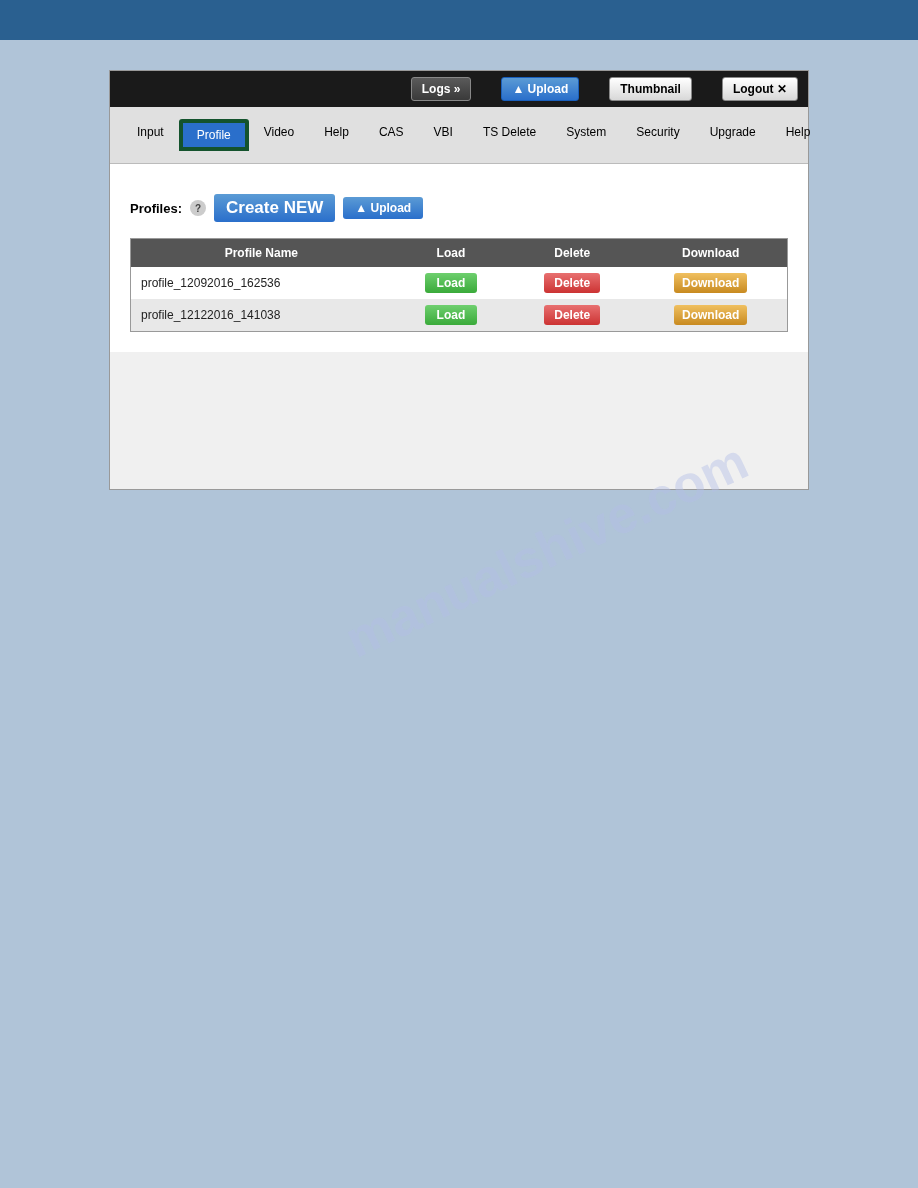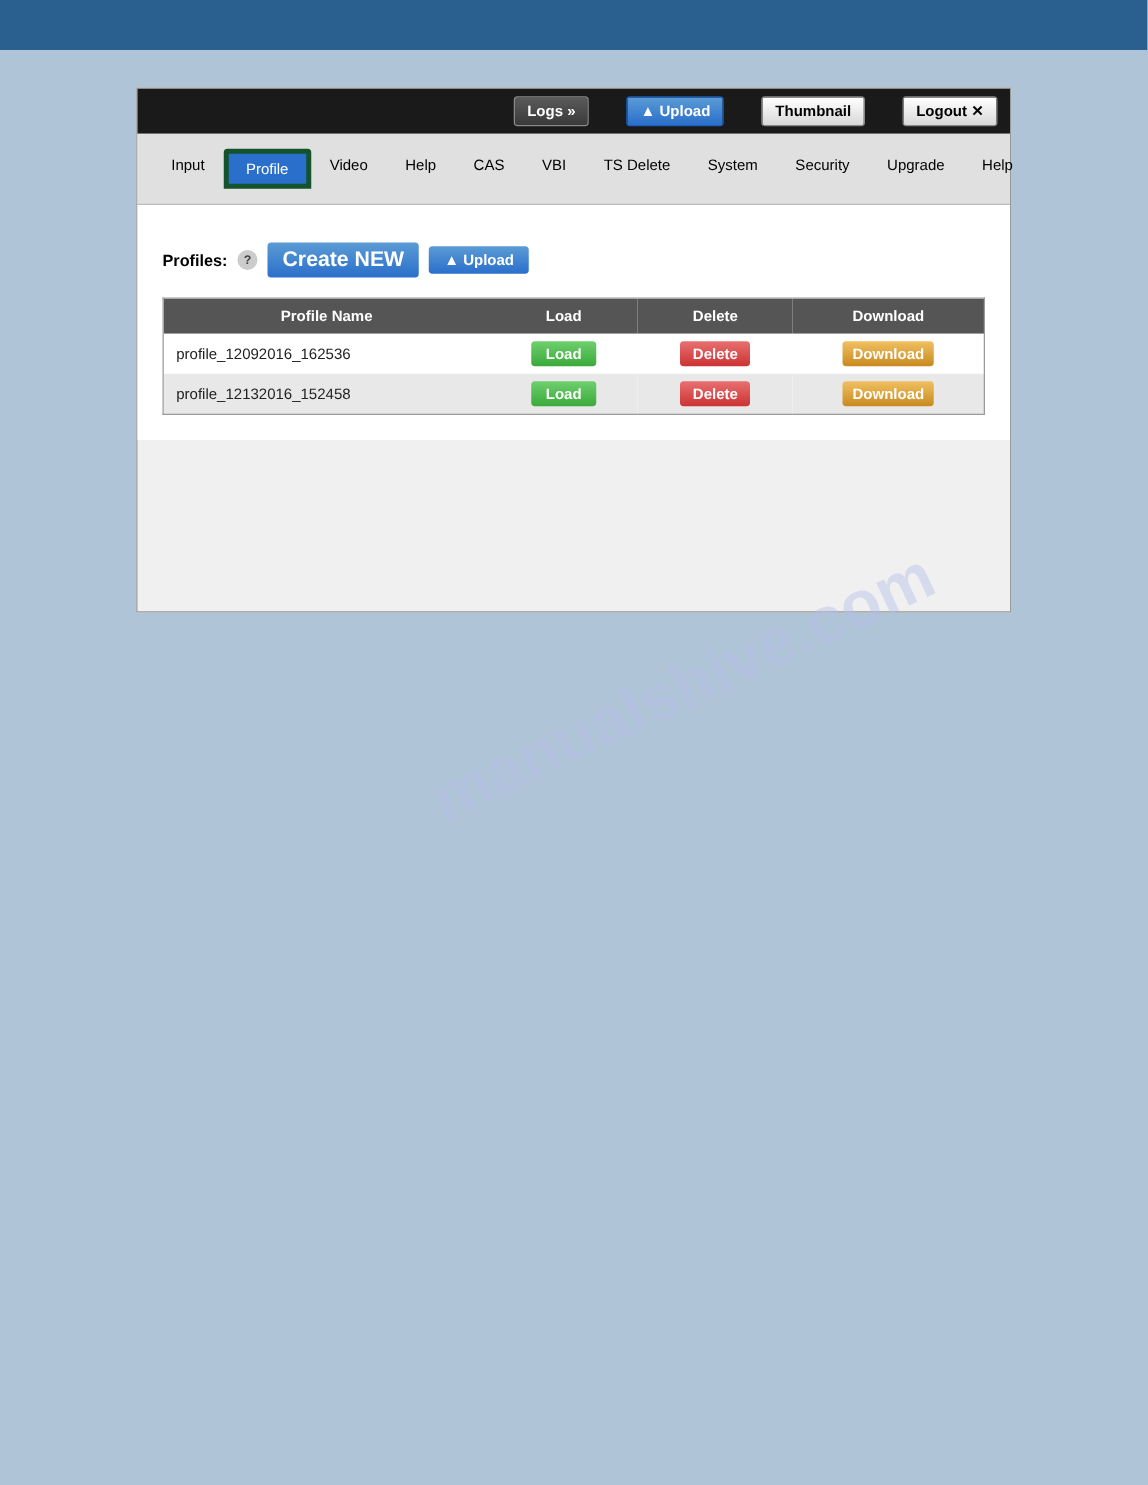--- a/index.html
+++ b/index.html
@@ -263,21 +263,21 @@
             </tr>
           </thead>
           <tbody id="profiles-tbody">
           <tr>
                 <td>profile_12092016_162536</td>
                 <td class="td-center"><button class="btn-load">Load</button></td>
                 <td class="td-center"><button class="btn-delete">Delete</button></td>
                 <td class="td-center"><button class="btn-download">Download</button></td>
               </tr>
               <tr>
-                <td>profile_12132016_152458</td>
+                <td>profile_12122016_141038</td>
                 <td class="td-center"><button class="btn-load">Load</button></td>
                 <td class="td-center"><button class="btn-delete">Delete</button></td>
                 <td class="td-center"><button class="btn-download">Download</button></td>
               </tr>
             </tbody>
         </table>
       </div>
 
     </div>
   </div>

